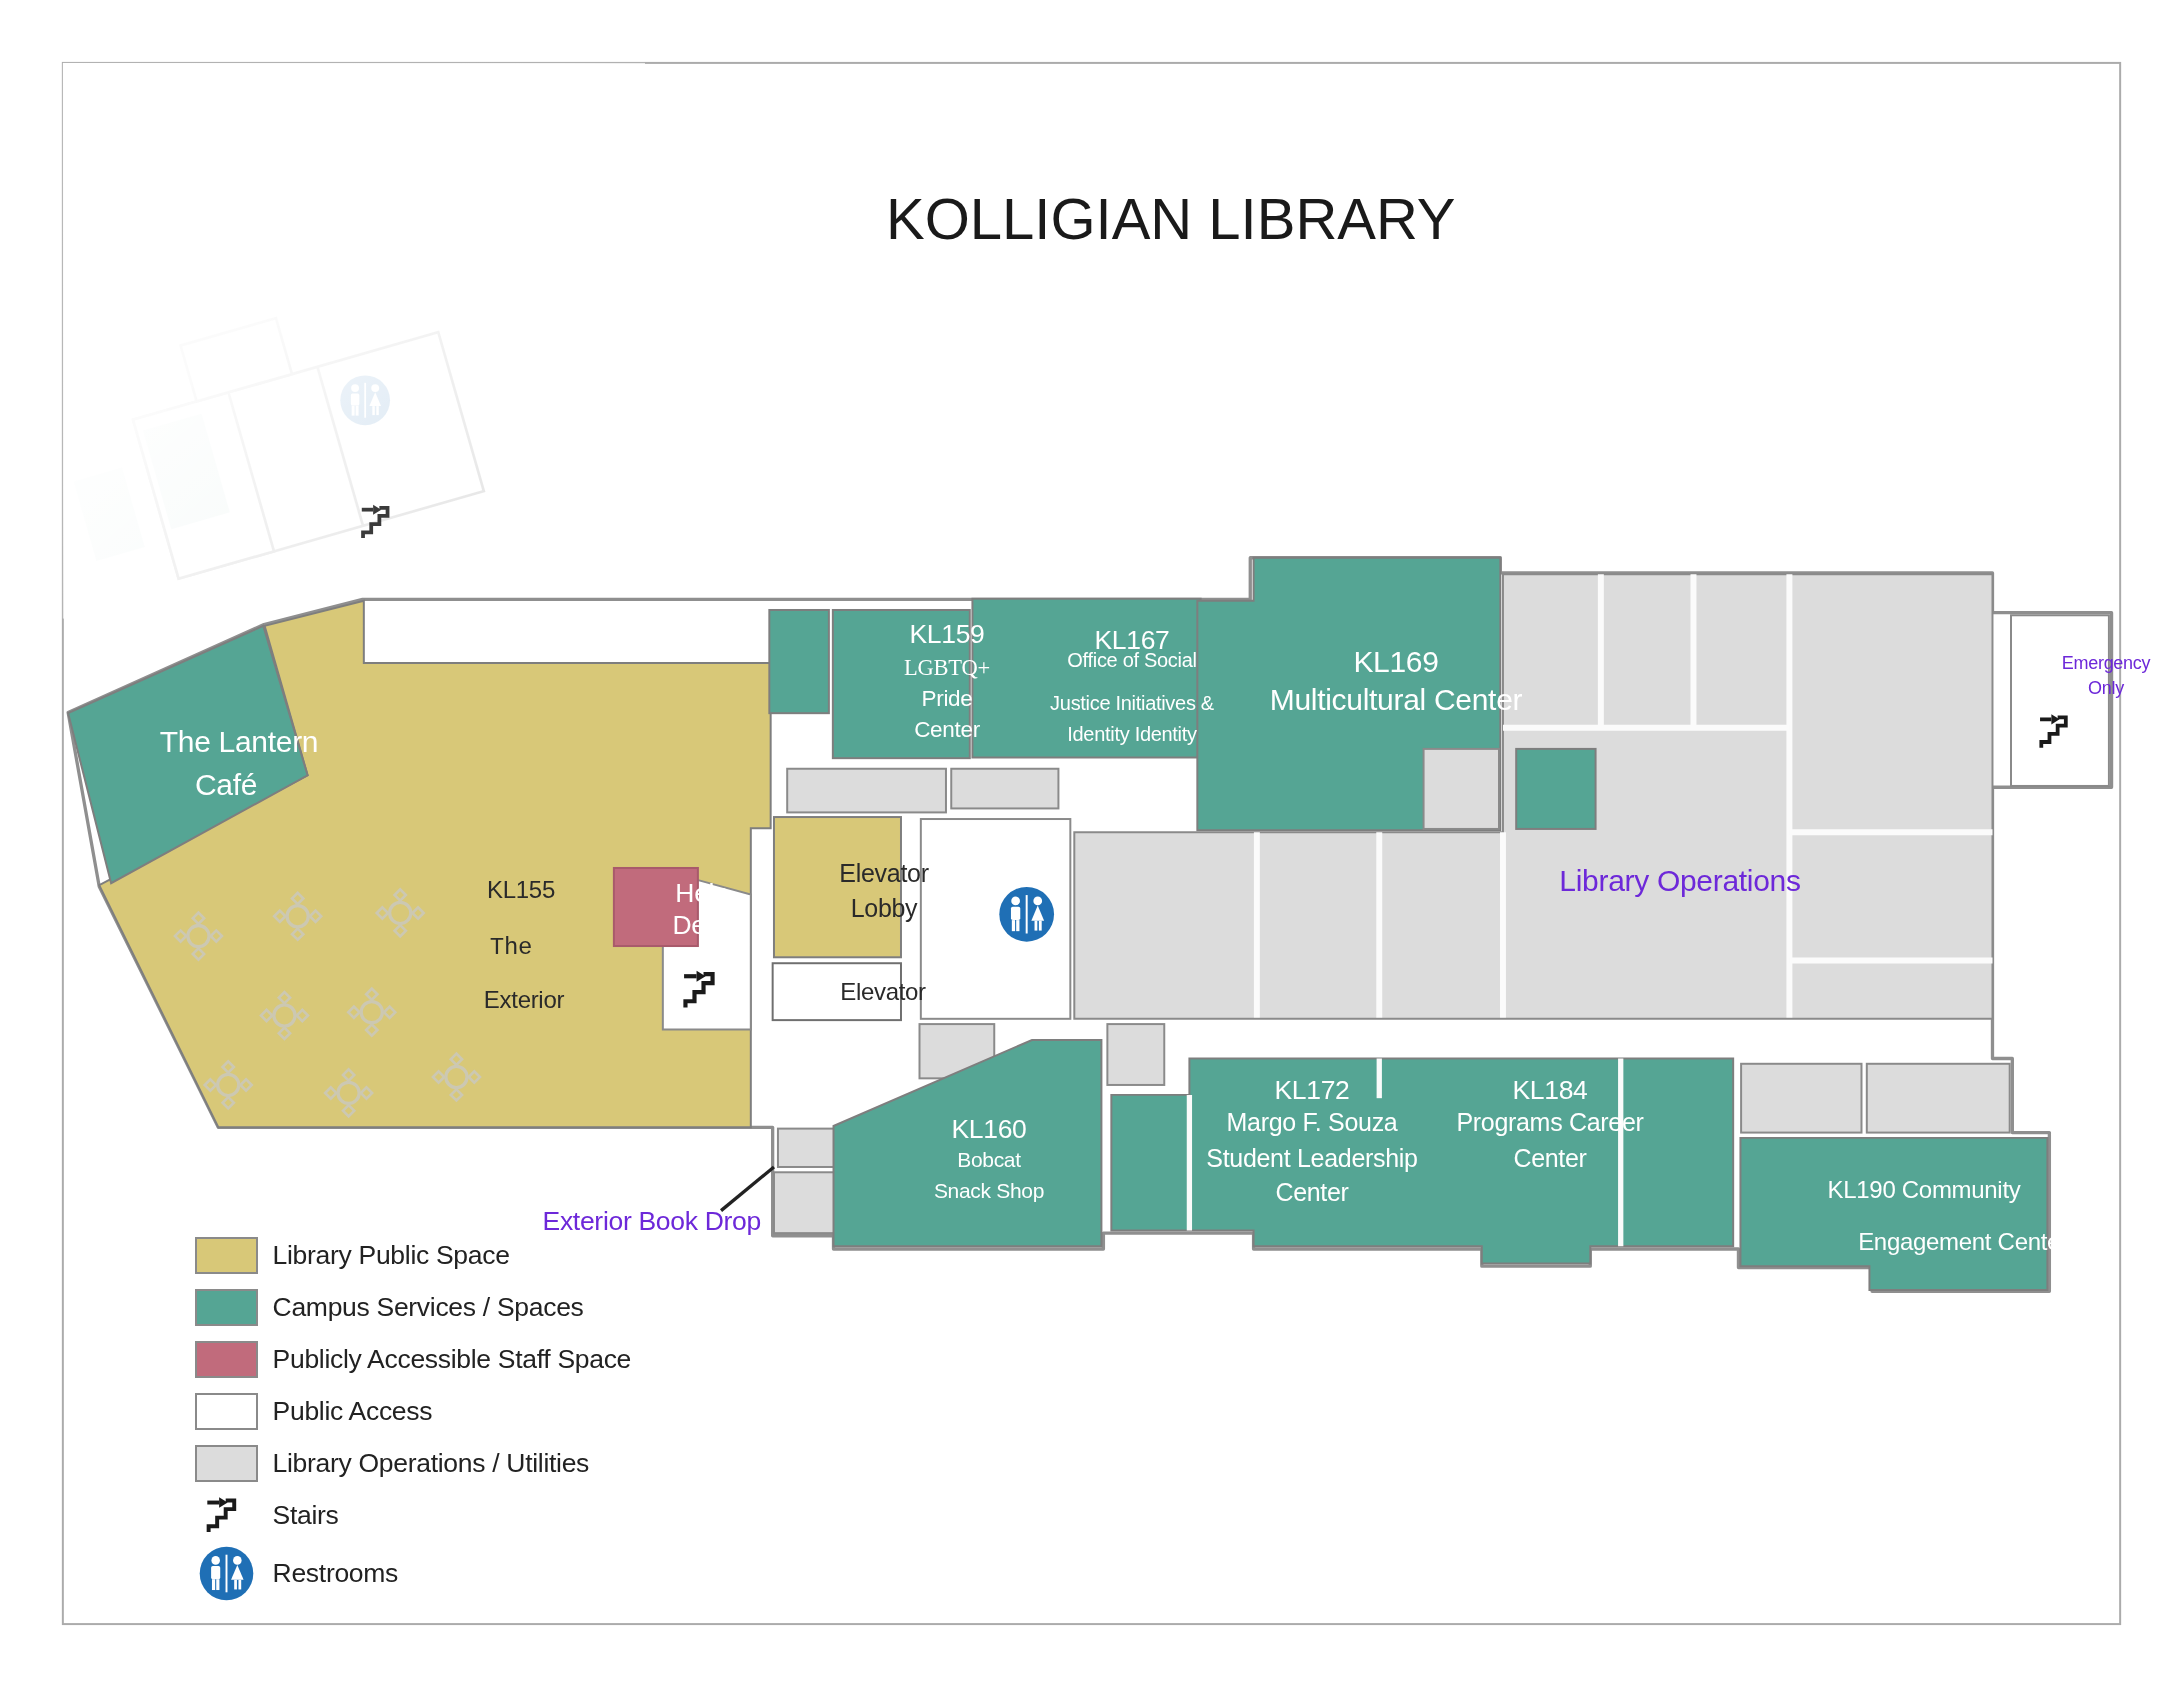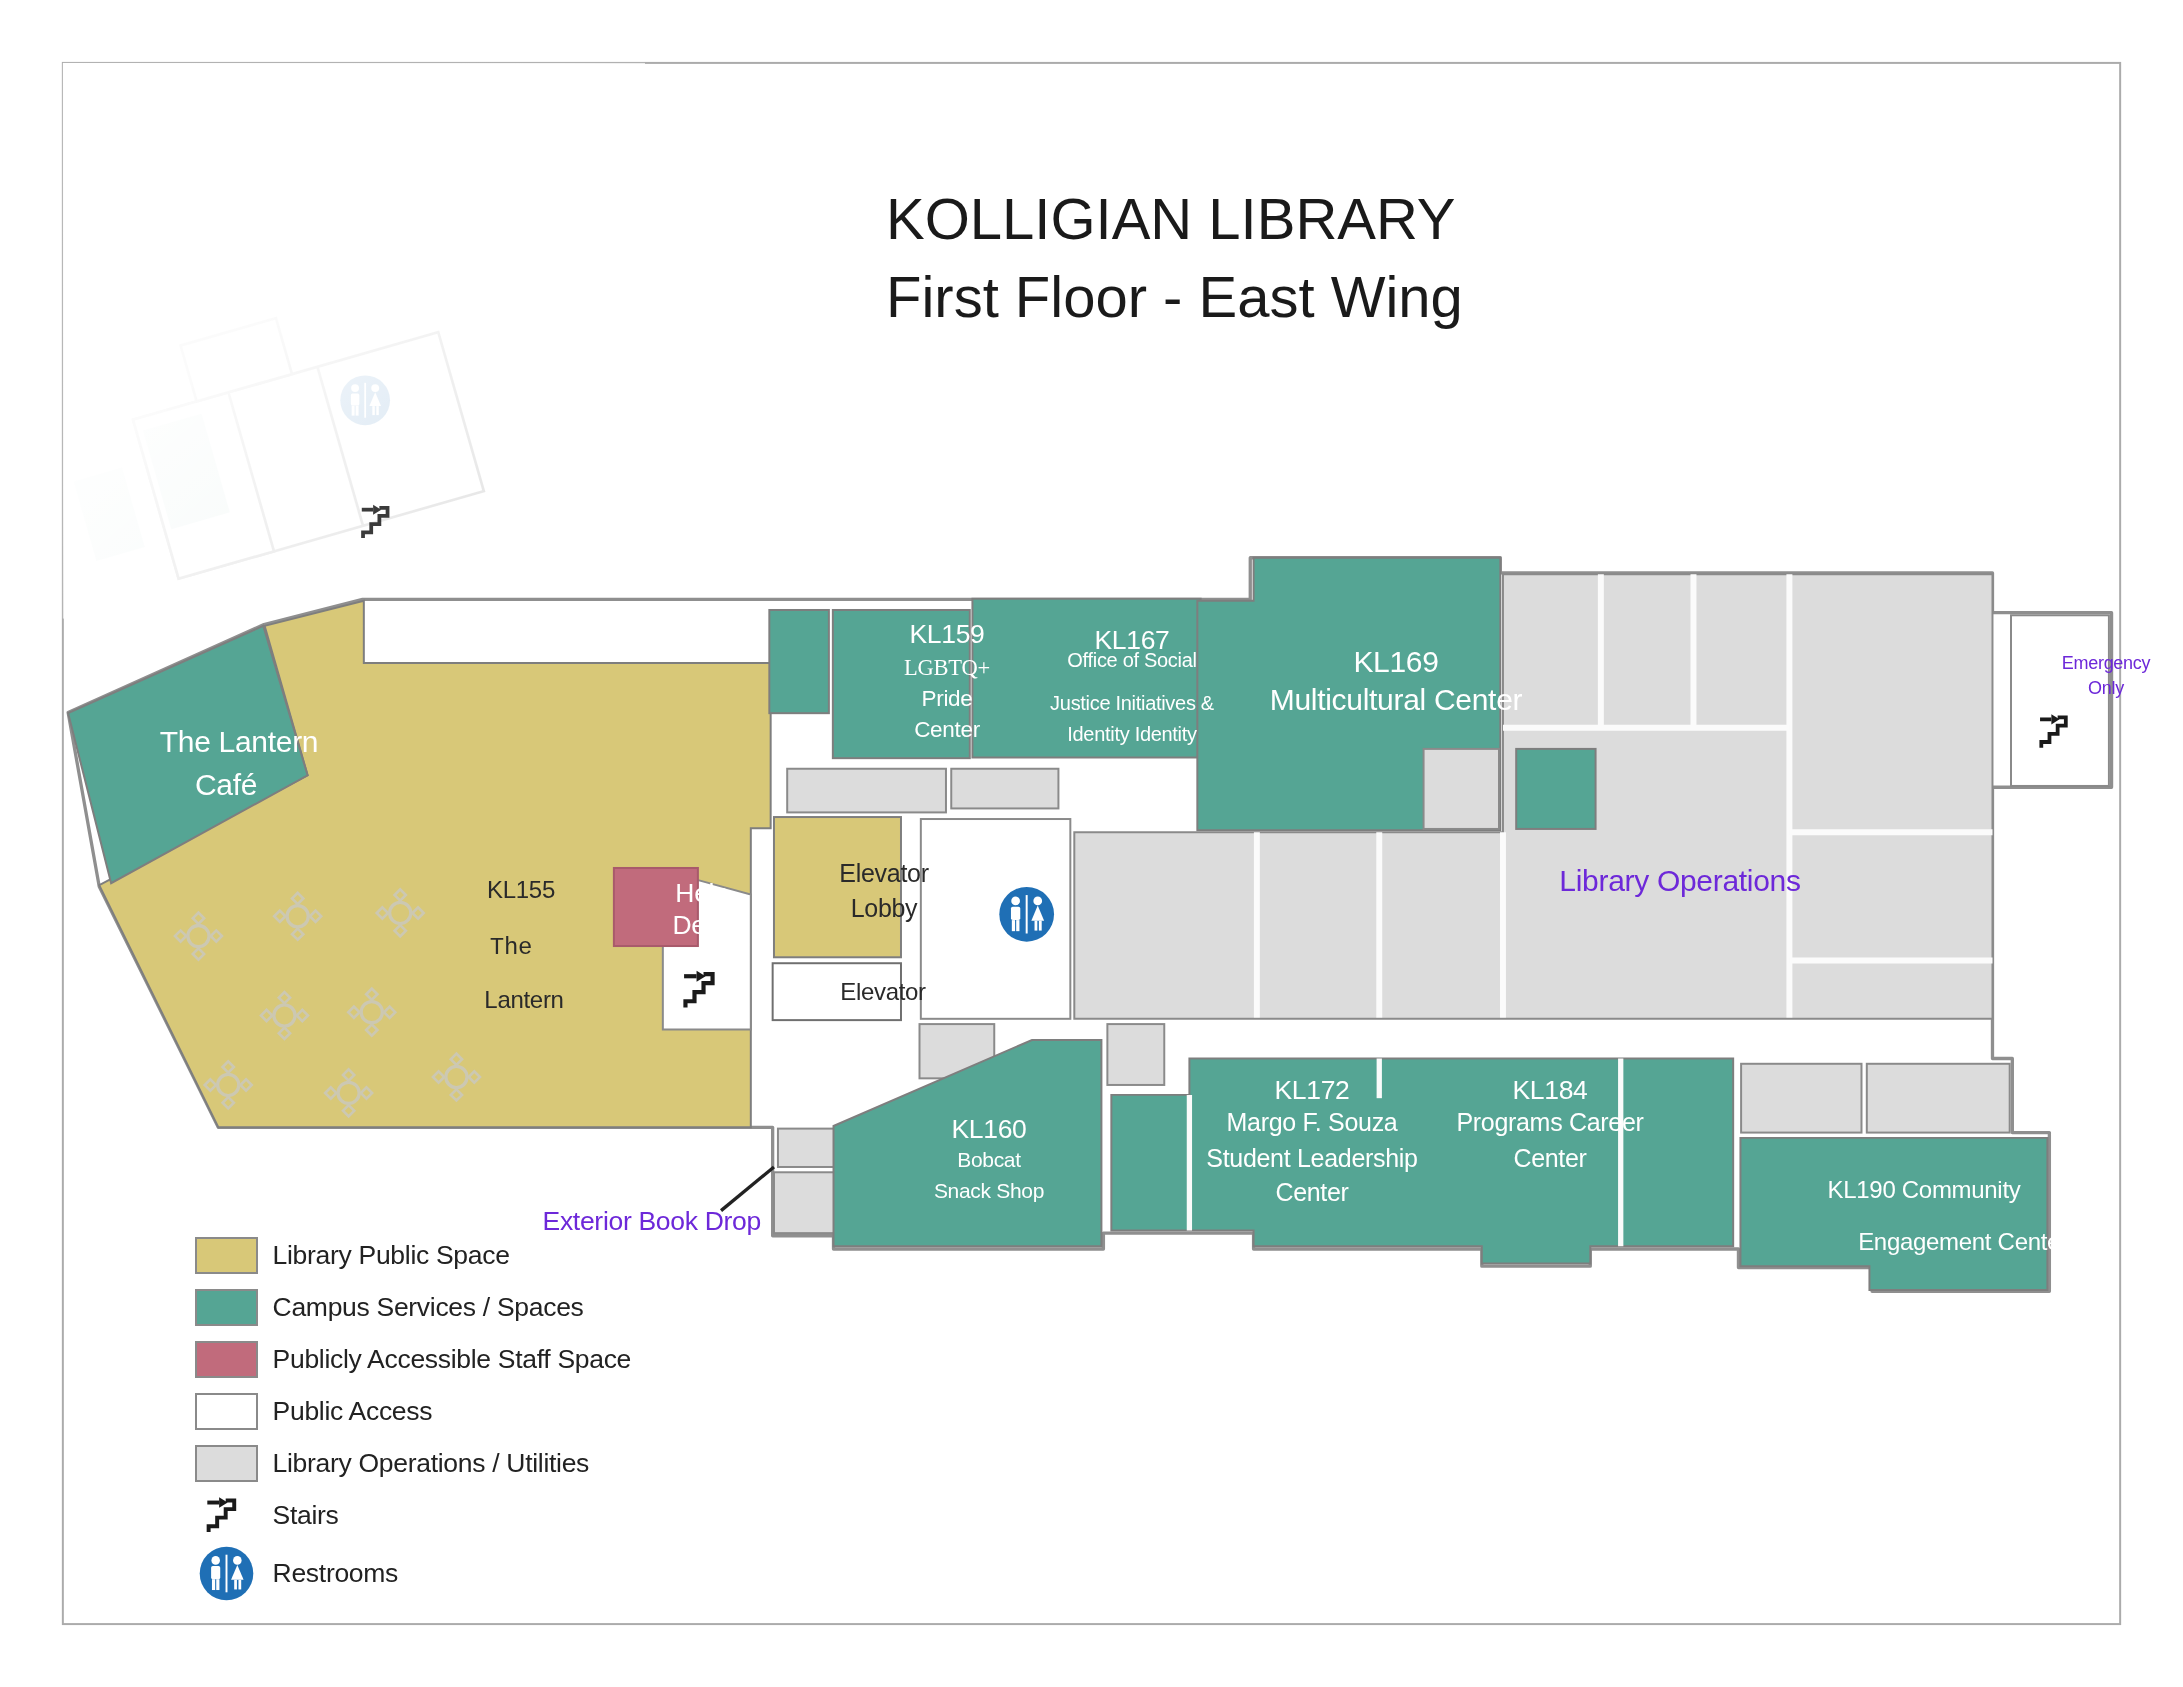--- a/index.html
+++ b/index.html
@@ -167,28 +167,27 @@
     </g>
 
     <path d="M2631,1720 L3095,1720 L3095,1950 L2826,1950 L2826,1914 L2631,1914 Z" fill="#55A594" stroke="#7E7E7E" stroke-width="3"></path>
 
     <line x1="1090" y1="1830" x2="1170" y2="1764" stroke="#222222" stroke-width="5"></line>
   </svg>
 
   <div class="labels">
 
     <div class="title-line" style="top:185px;">KOLLIGIAN LIBRARY</div>
-    <div class="title-line" style="top:263px;">First Floor - East Wing</div>
 
     <div class="lbl w s46" style="left:193px;top:742px;">The Lantern</div>
     <div class="lbl w s46" style="left:180px;top:785px;">Café</div>
 
     <div class="lbl s48" style="left:475px;top:890px;">KL155</div>
     <div class="lbl s48" style="left:465px;top:947px;font-family:Liberation Mono, monospace;">The</div>
-    <div class="lbl s48" style="left:478px;top:1000px;">Lantern</div>
+    <div class="lbl s48" style="left:478px;top:1000px;">Exterior</div>
 
     <div class="lbl w s40" style="left:656px;top:893px;">Help</div>
     <div class="lbl w s40" style="left:656px;top:925px;">Desk</div>
 
     <div class="lbl s38" style="left:838px;top:873px;">Elevator</div>
     <div class="lbl s38" style="left:838px;top:908px;">Lobby</div>
 
     <div class="lbl s36" style="left:837px;top:992px;">Elevator</div>
 
     <div class="lbl w s40" style="left:901px;top:634px;">KL159</div>

